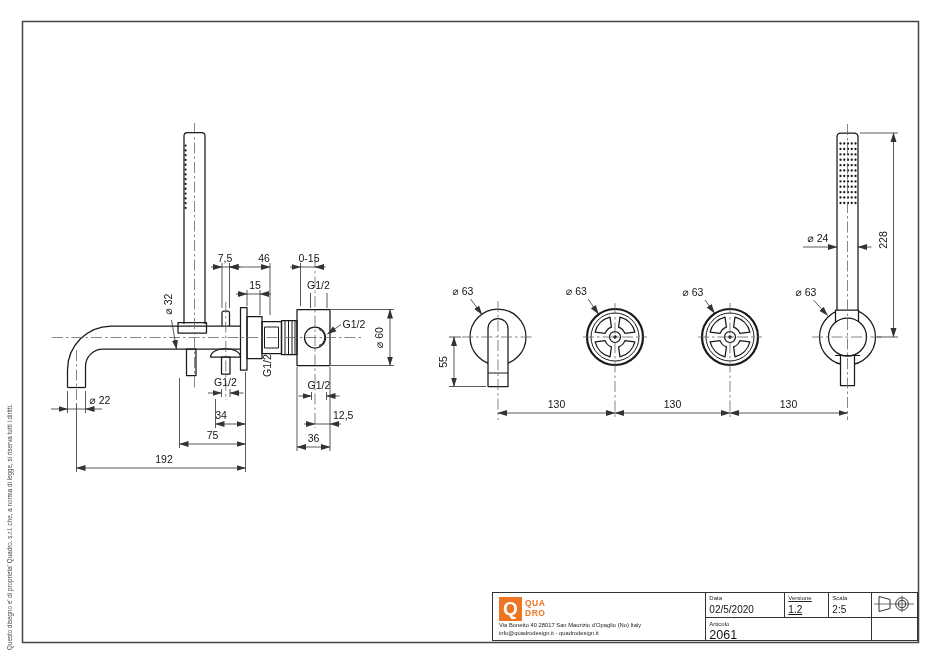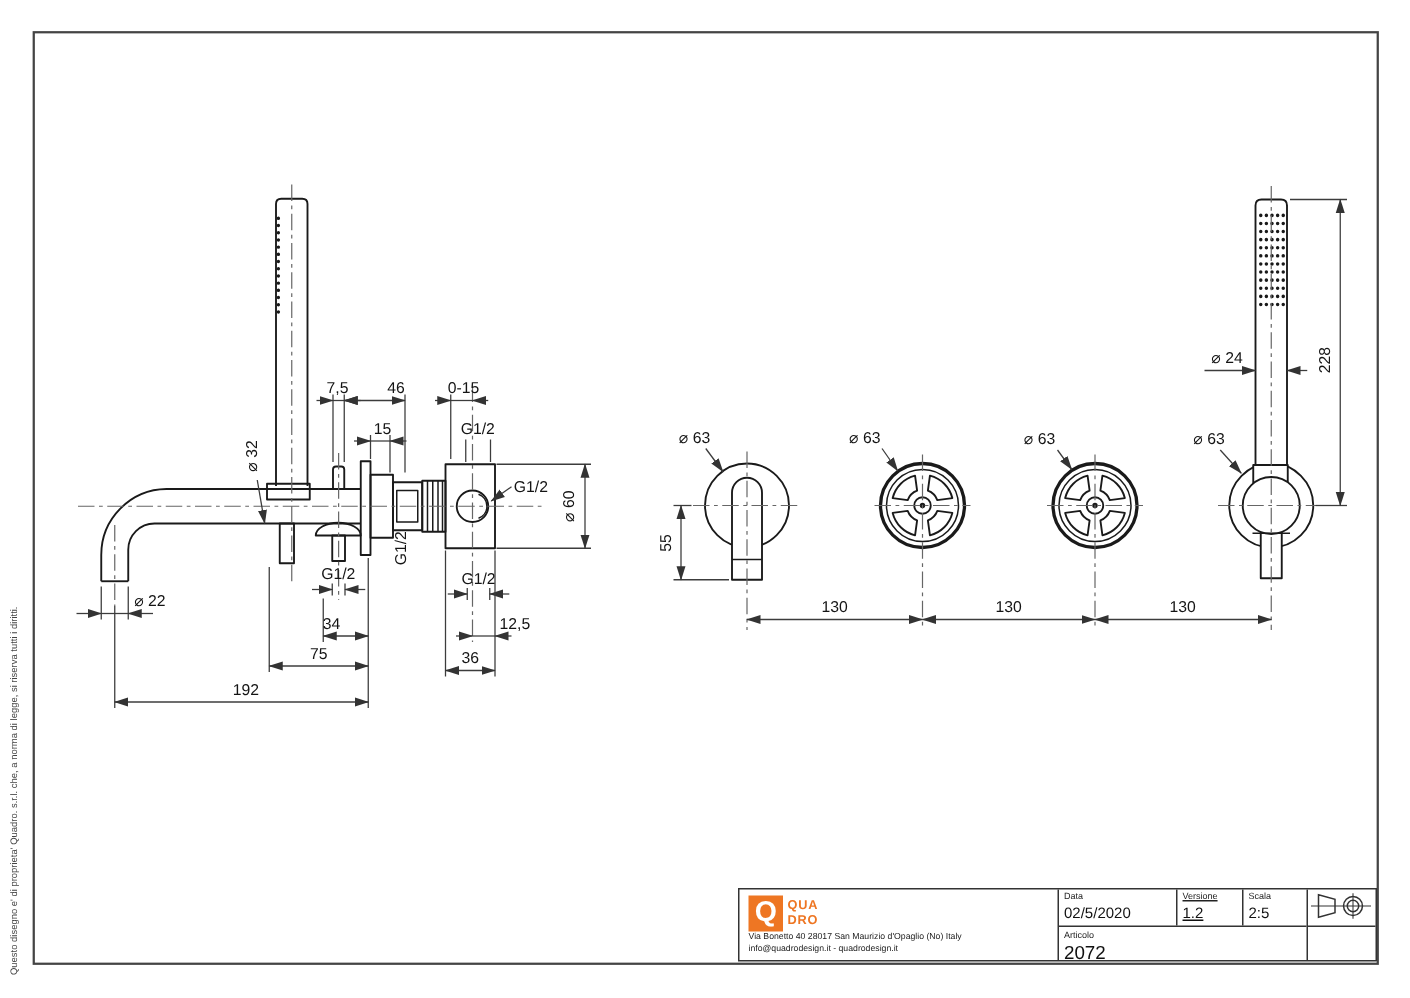--- a/index.html
+++ b/index.html
@@ -267,21 +267,21 @@
         <div class="tb-cell hdr w1">Data</div>
         <div class="tb-cell hdr w2">Versione</div>
         <div class="tb-cell hdr w3">Scala</div>
       </div>
       <div class="tb-row">
         <div class="tb-cell val w1">02/5/2020</div>
         <div class="tb-cell val w2">1.2</div>
         <div class="tb-cell val w3">2:5</div>
       </div>
       <div class="art-hdr">Articolo</div>
-      <div class="art-val">2072</div>
+      <div class="art-val">2061</div>
     </div>
     <div class="tb-right">
       <div class="proj-box">
         <svg width="44" height="23" viewBox="0 0 44 23">
           <path d="M7 3.5 L7 18.5 L18 15.5 L18 6.5 Z" fill="none" stroke="#333" stroke-width="1"></path>
           <line x1="2" y1="11" x2="42" y2="11" stroke="#333" stroke-width="0.7"></line>
           <circle cx="30" cy="11" r="6.3" fill="none" stroke="#333" stroke-width="1"></circle>
           <circle cx="30" cy="11" r="3.8" fill="none" stroke="#333" stroke-width="1"></circle>
           <line x1="30" y1="2.5" x2="30" y2="19.5" stroke="#333" stroke-width="0.7"></line>
         </svg>

